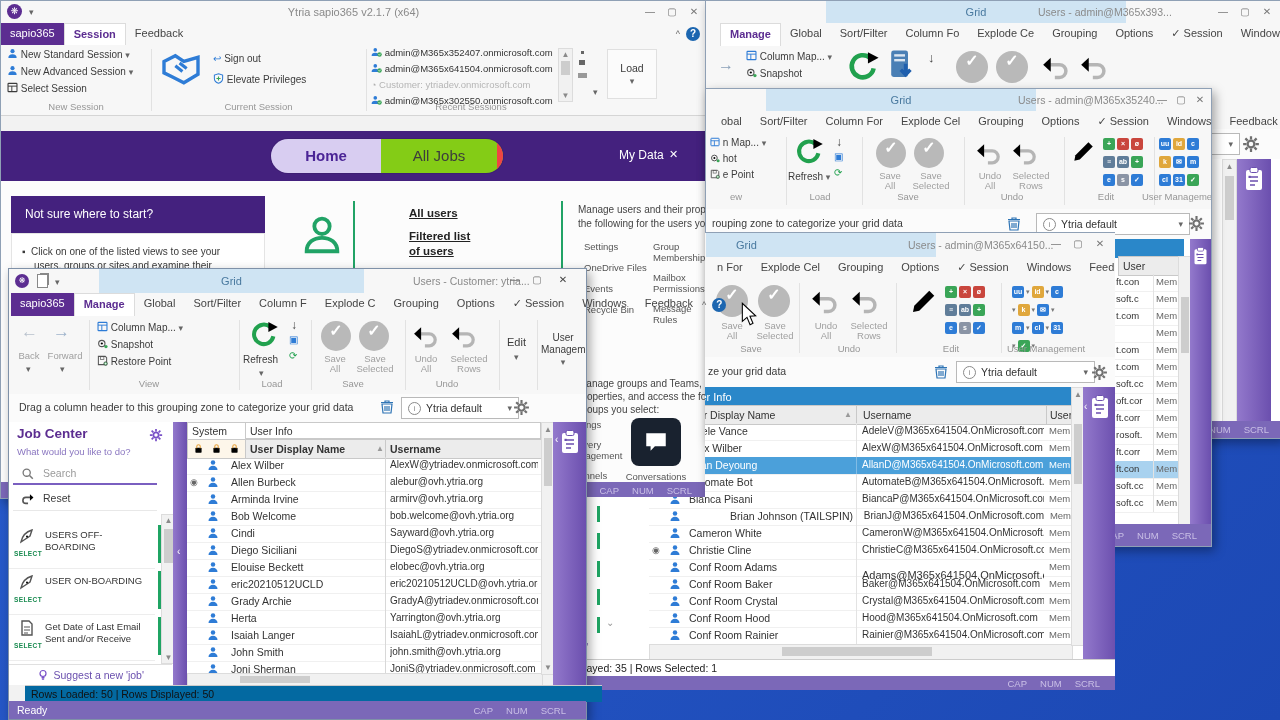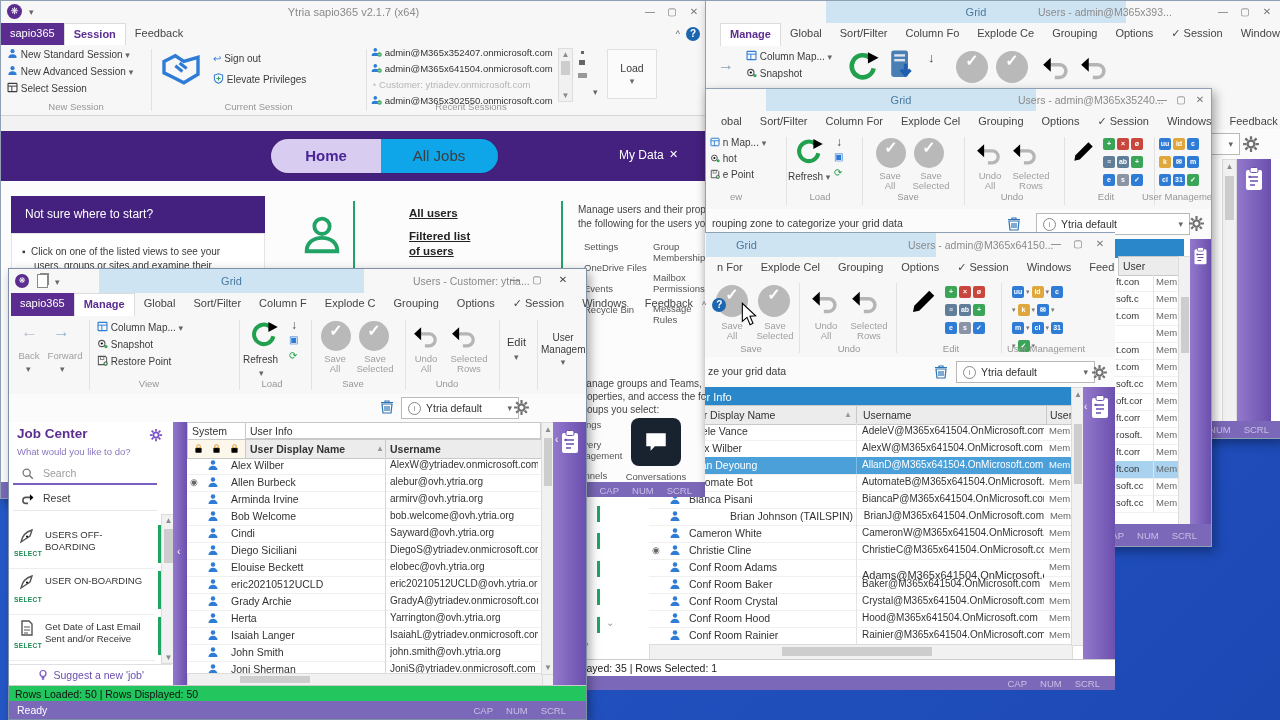--- a/index.html
+++ b/index.html
@@ -45,21 +45,21 @@
   .sthumb{position:absolute;background:#cdcdcd;}
   .sarrow{position:absolute;color:#8a8a8a;font-size:8px;text-align:center;width:100%;}
   .mi{display:inline-block;width:12px;height:12px;border-radius:2px;color:#fff;font-size:7px;font-weight:bold;
       text-align:center;line-height:12px;vertical-align:top;}
   .micaret{display:inline-block;font-size:7px;color:#777;vertical-align:top;margin:3px 1px 0 1px;}
   .jobcard{position:absolute;border-bottom:1px solid #ededed;}
   .selectlbl{position:absolute;font-size:6.5px;font-weight:bold;color:#188a4f;letter-spacing:.4px;}
   .link{text-decoration:underline;cursor:pointer;}
   svg.ic{display:block;}
   .pill{position:absolute;display:flex;border-radius:17px;overflow:hidden;box-shadow:0 0 0 1px rgba(0,0,0,.08);}
-  .pillseg{height:34px;line-height:34px;text-align:center;font-size:15px;background:#0ea5e9;color:#3c3c3c;border-right:1px solid #ef4444;}
+  .pillseg{height:34px;line-height:34px;text-align:center;font-size:15px;background:#84cc16;color:#3c3c3c;border-right:6px solid #ef4444;}
   .pillseg.on{background:#d8cdf1;color:#4b2596;font-weight:bold;border-right:none;}
 </style>
 </head>
 <body>
 
 <svg width="0" height="0" style="position:absolute">
   <defs>
     <symbol id="s-person" viewBox="0 0 16 16">
         <circle cx="8" cy="4.6" r="3"></circle>
         <path d="M2,14.5 a6,5.4 0 0 1 12,0 z"></path>
@@ -863,20 +863,21 @@
     <div class="rlabel gray" style="left:396px;width:42px;top:38px;line-height:10px;">Undo<br>All</div>
     <div class="rlabel gray" style="left:434px;width:52px;top:38px;line-height:10px;">Selected<br>Rows</div>
     <div class="rlabel" style="left:414px;width:48px;top:62px;">Undo</div>
     <div class="rdiv" style="left:490px;"></div>
     <div class="ritem" style="left:498px;top:20px;font-size:11px;">Edit</div>
     <span class="abs chev" style="left:505px;top:36px;">▾</span>
     <div class="rdiv" style="left:528px;"></div>
     <div class="ritem" style="left:532px;top:16px;width:44px;white-space:normal;text-align:center;line-height:12px;font-size:10px;"><span>User Management</span> <span class="chev">▾</span></div>
   </div>
   <div class="grouping" style="top:125px;height:28px;left:0;right:0;">
+    <span class="abs" style="left:10px;top:7px;">Drag a column header to this grouping zone to categorize your grid data</span>
     <svg class="ic abs" width="16" height="16" viewBox="0 0 16 16" style="left:370px;top:5px;color:#2e74b5;">
         <use href="#s-trash"></use>
       </svg>
     <div class="viewsel" style="left:392px;top:3px;width:104px;height:20px;">
       <span class="io">i</span>
         <span>Ytria default</span>
         <span class="vcaret">▾</span>
     </div>
     <svg class="ic abs gearic" width="17" height="17" viewBox="0 0 16 16" style="left:504px;top:5px;">
         <use href="#s-gear"></use>
@@ -1110,21 +1111,21 @@
         <div class="sthumb" style="left:2px;top:15px;right:2px;height:48px;"></div>
         <div class="sarrow" style="bottom:2px;">▼</div>
     </div>
     <div class="pstrip" style="left:544px;top:0;width:33px;height:263px;">
       <span class="abs" style="left:2px;top:12px;color:#fff;font-size:10px;">‹</span>
       <svg class="ic" width="20" height="24" viewBox="0 0 20 24" style="margin:8px auto;">
           <use href="#s-clip"></use>
         </svg>
     </div>
   </div>
-  <div class="abs" style="left:0;top:416px;width:577px;height:16px;background:#22c55e;border-top:1px solid #ccc;">
+  <div class="abs" style="left:16px;top:416px;width:577px;height:16px;background:#0369a1;border-top:1px solid #ccc;">
     <span style="position:absolute;left:6px;top:2px;font-size:10.5px;color:#111;">Rows Loaded: 50  |  Rows Displayed: 50</span>
   </div>
   <div class="pbar" style="left:0;bottom:0;width:100%;height:18px;">
     <span style="position:absolute;left:8px;top:3px;font-size:10.5px;">Ready</span>
     <div class="inds" style="right:20px;">
         <span>CAP</span>
         <span>NUM</span>
         <span>SCRL</span>
       </div>
   </div>

